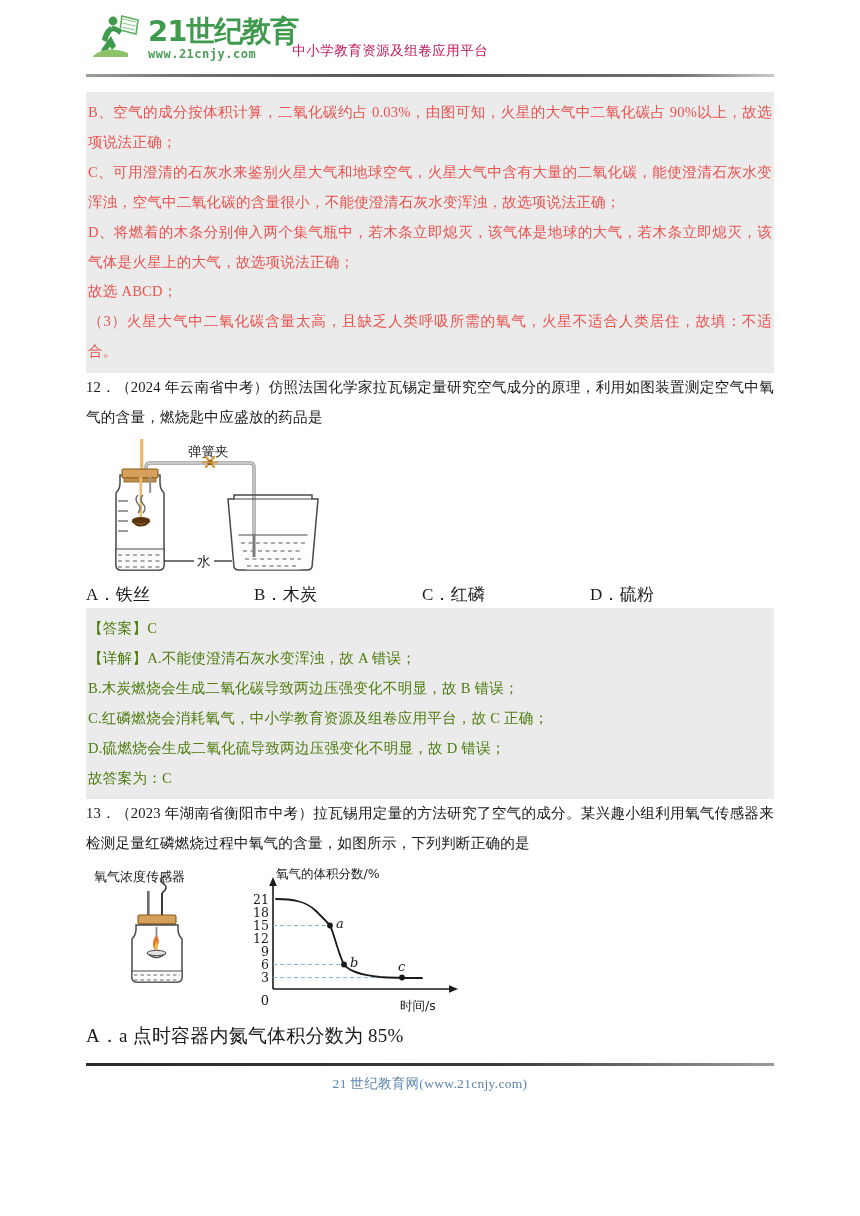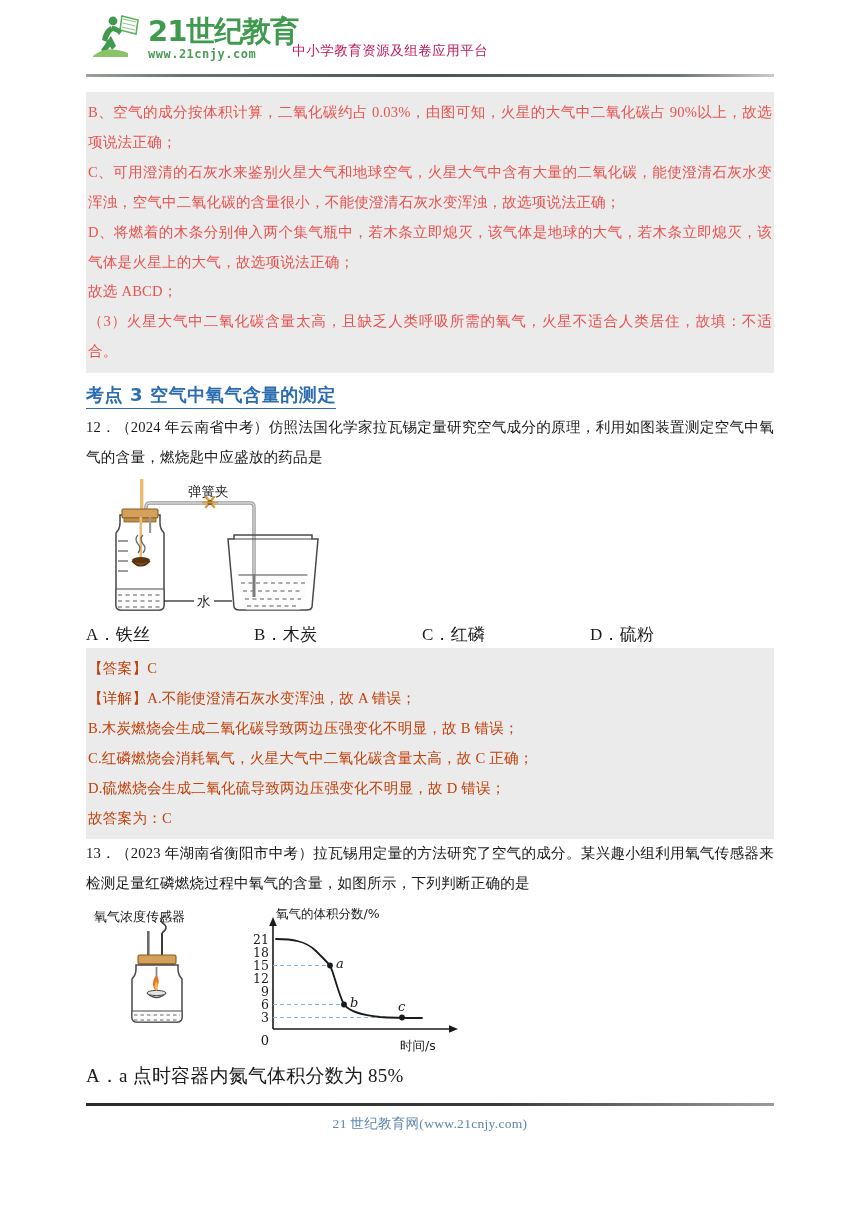--- a/index.html
+++ b/index.html
@@ -73,21 +73,21 @@
     padding: 6px 2px 6px 2px;
   }
   .tx {
     font-size: 14.6px;
     line-height: 2.05;
     text-align: justify;
     margin: 0;
     letter-spacing: 0.2px;
   }
   .red { color: #e8534f; }
-  .redder { color: #c2410c; }
+  .redder { color: #4d7c0f; }
   .blk { color: #1a1a1a; }
   .gap-md { height: 15px; }
 
   
   .section-head {
     color: #2b6db0;
     font-family: "DejaVu Sans", "Liberation Sans", sans-serif;
     font-weight: bold;
     font-size: 18px;
     letter-spacing: 0.6px;
@@ -166,23 +166,20 @@
   <div class="gap-md"></div>
 
   <div class="shaded">
     <p class="tx red">B、空气的成分按体积计算，二氧化碳约占 0.03%，由图可知，火星的大气中二氧化碳占 90%以上，故选项说法正确；</p>
     <p class="tx red">C、可用澄清的石灰水来鉴别火星大气和地球空气，火星大气中含有大量的二氧化碳，能使澄清石灰水变浑浊，空气中二氧化碳的含量很小，不能使澄清石灰水变浑浊，故选项说法正确；</p>
     <p class="tx red">D、将燃着的木条分别伸入两个集气瓶中，若木条立即熄灭，该气体是地球的大气，若木条立即熄灭，该气体是火星上的大气，故选项说法正确；</p>
     <p class="tx red">故选 ABCD；</p>
     <p class="tx red">（3）火星大气中二氧化碳含量太高，且缺乏人类呼吸所需的氧气，火星不适合人类居住，故填：不适合。</p>
   </div>
 
-  <div>
-    <span class="section-head">考点 3  空气中氧气含量的测定</span>
-  </div>
 
   <p class="tx blk">12．（2024 年云南省中考）仿照法国化学家拉瓦锡定量研究空气成分的原理，利用如图装置测定空气中氧气的含量，燃烧匙中应盛放的药品是</p>
 
   <div class="fig-q12">
     <svg width="252" height="140" viewBox="0 0 252 140">
 
       <rect x="38" y="0" width="3.4" height="38" fill="#e9bc74"></rect>
 
       <text x="86" y="17" font-family="DejaVu Sans, sans-serif" font-size="13.5" fill="#1a1a1a">弹簧夹</text>
 
@@ -248,21 +245,21 @@
     <span class="opt">A．铁丝</span>
     <span class="opt">B．木炭</span>
     <span class="opt">C．红磷</span>
     <span class="opt">D．硫粉</span>
   </div>
 
   <div class="shaded">
     <p class="tx redder"><span>【答案】</span><span>C</span></p>
     <p class="tx redder">【详解】A.不能使澄清石灰水变浑浊，故 A 错误；</p>
     <p class="tx redder">B.木炭燃烧会生成二氧化碳导致两边压强变化不明显，故 B 错误；</p>
-    <p class="tx redder">C.红磷燃烧会消耗氧气，火星大气中二氧化碳含量太高，故 C 正确；</p>
+    <p class="tx redder">C.红磷燃烧会消耗氧气，中小学教育资源及组卷应用平台，故 C 正确；</p>
     <p class="tx redder">D.硫燃烧会生成二氧化硫导致两边压强变化不明显，故 D 错误；</p>
     <p class="tx redder">故答案为：C</p>
   </div>
 
   <p class="tx blk">13．（2023 年湖南省衡阳市中考）拉瓦锡用定量的方法研究了空气的成分。某兴趣小组利用氧气传感器来检测足量红磷燃烧过程中氧气的含量，如图所示，下列判断正确的是</p>
 
   <div class="fig-q13">
 
     <svg width="148" height="122" viewBox="0 0 148 122">
       <text x="2" y="16" font-family="DejaVu Sans, sans-serif" font-size="13" fill="#1a1a1a">氧气浓度传感器</text>

